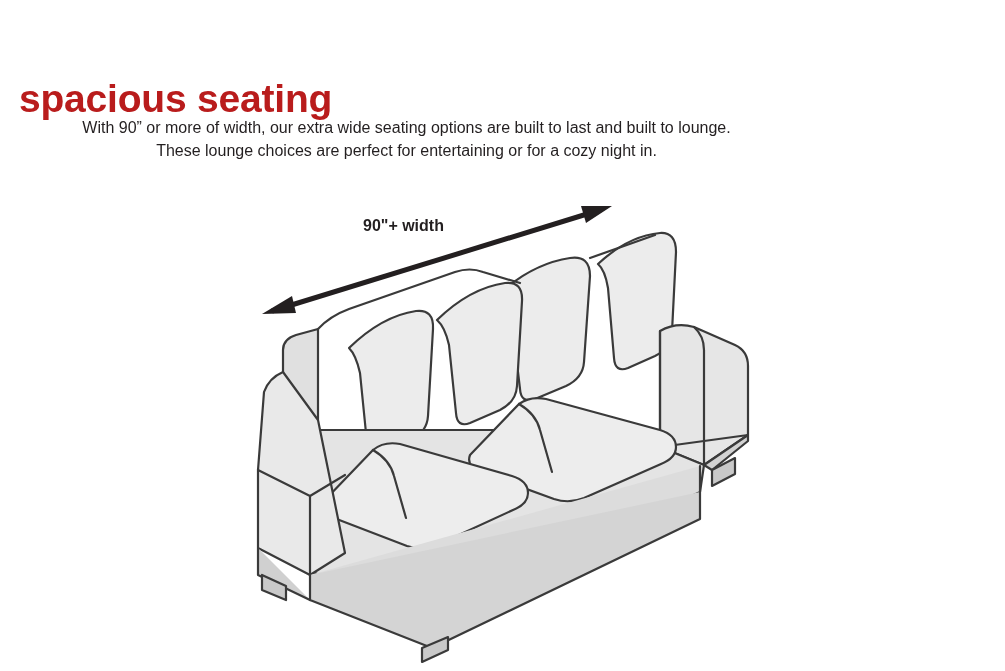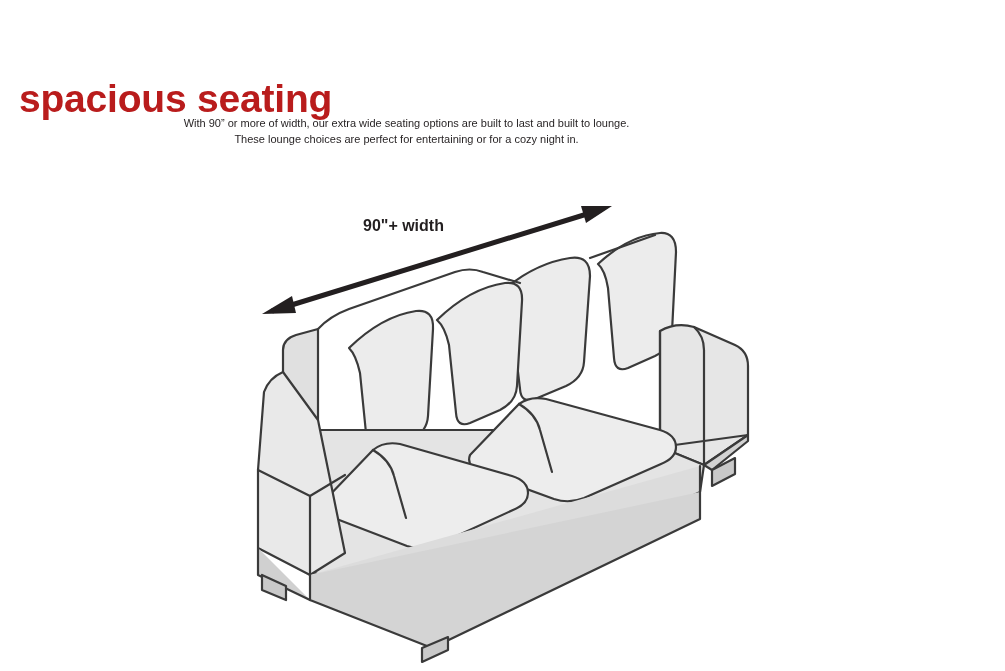--- a/index.html
+++ b/index.html
@@ -32,21 +32,21 @@
     color: #b91c1c;
     line-height: 1.1;
     margin-left: 19px;
   }
   .subcopy {
     position: absolute;
     top: 116px;
     left: 0;
     width: 813px;
     text-align: center;
-    font-size: 11px;
+    font-size: 16px;
     line-height: 1.45;
     color: #231f20;
   }
   .subcopy .line {
     display: block;
   }
   .dim-label {
     position: absolute;
     top: 217px;
     left: 363px;

